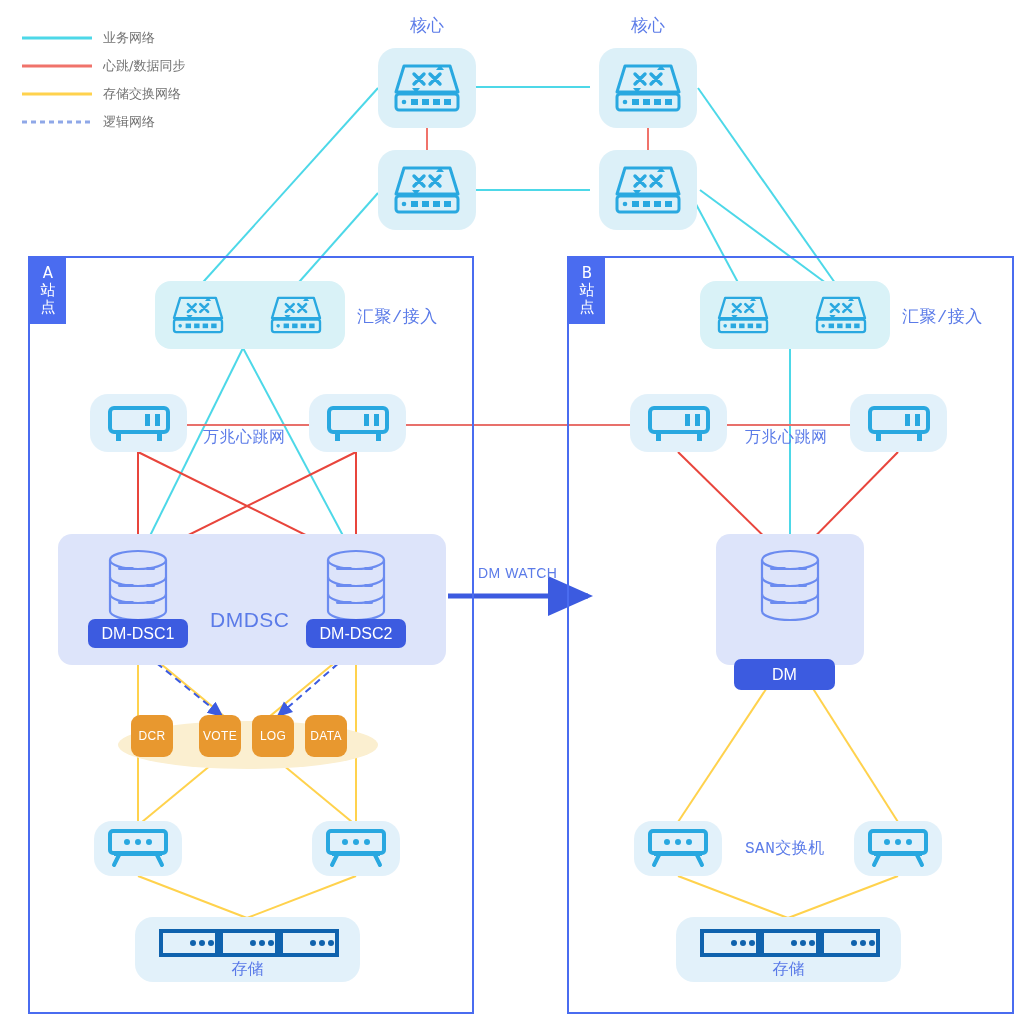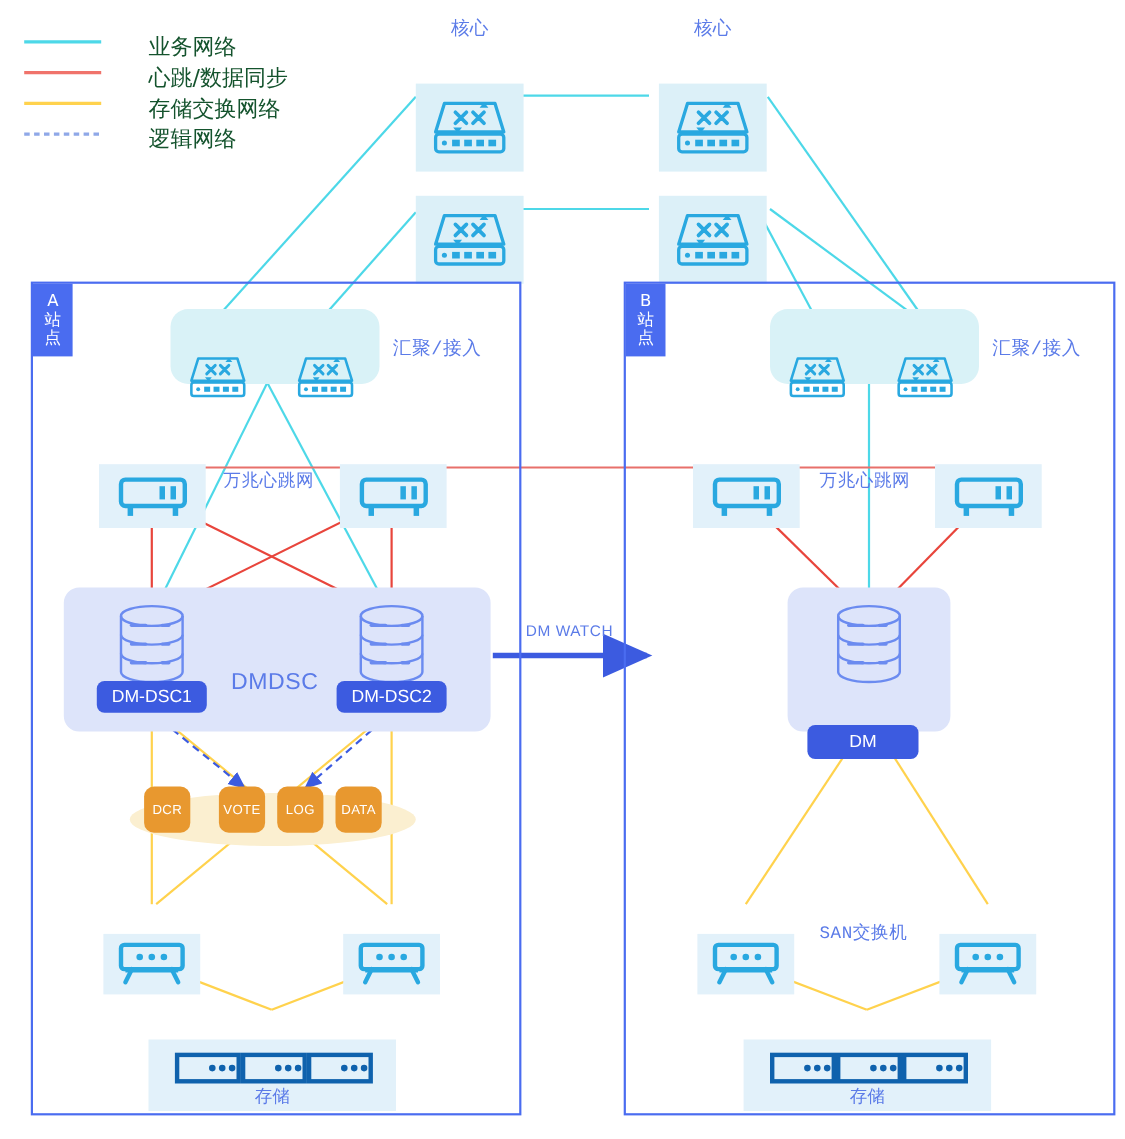--- a/index.html
+++ b/index.html
@@ -1,23 +1,23 @@
 <!DOCTYPE html>
 <html><head>
 <meta charset="utf-8">
 <style>
   html,body{margin:0;padding:0;background:#ffffff;}
   body{font-family:"Liberation Sans","DejaVu Sans",sans-serif;}
   #stage{position:relative;width:1023px;height:1035px;background:#fff;overflow:hidden;}
   svg.layer{position:absolute;left:0;top:0;width:1023px;height:1035px;pointer-events:none;}
   .lbl{position:absolute;color:#5B7BE8;font-size:17px;letter-spacing:.5px;white-space:nowrap;}
   .lbl-cn{font-family:Liberation Mono, monospace;}
-  .legend-text{position:absolute;color:#14532d;font-size:20px;white-space:nowrap;
-               font-family:"DejaVu Sans","Liberation Sans",sans-serif;margin-left:32px;}
-  .nodebox{position:absolute;background:#DCF0F8;border-radius:0;margin-top:28px;}
+  .legend-text{position:absolute;color:#737373;font-size:13px;white-space:nowrap;
+               font-family:"DejaVu Sans","Liberation Sans",sans-serif;}
+  .nodebox{position:absolute;background:#DCF0F8;border-radius:18px;}
   .nodebox.pale{background:#E2F1FA;}
   .grp-agg{position:absolute;background:#D9F2F7;border-radius:16px;}
   .dmdsc-panel{position:absolute;background:#DDE4FA;border-radius:14px;}
   .dm-panel{position:absolute;background:#DDE4FA;border-radius:14px;}
   .site-box{position:absolute;border:2px solid #4A6CF0;background:transparent;}
   .site-badge{position:absolute;background:#4A6CF0;color:#fff;font-size:15px;line-height:17px;
               text-align:center;padding:7px 6px 8px 6px;width:24px;
               font-family:"DejaVu Sans","Liberation Sans",sans-serif;}
   .chip{position:absolute;background:#3C5BE0;color:#fff;border-radius:7px;
         font-size:16px;display:flex;align-items:center;justify-content:center;}

